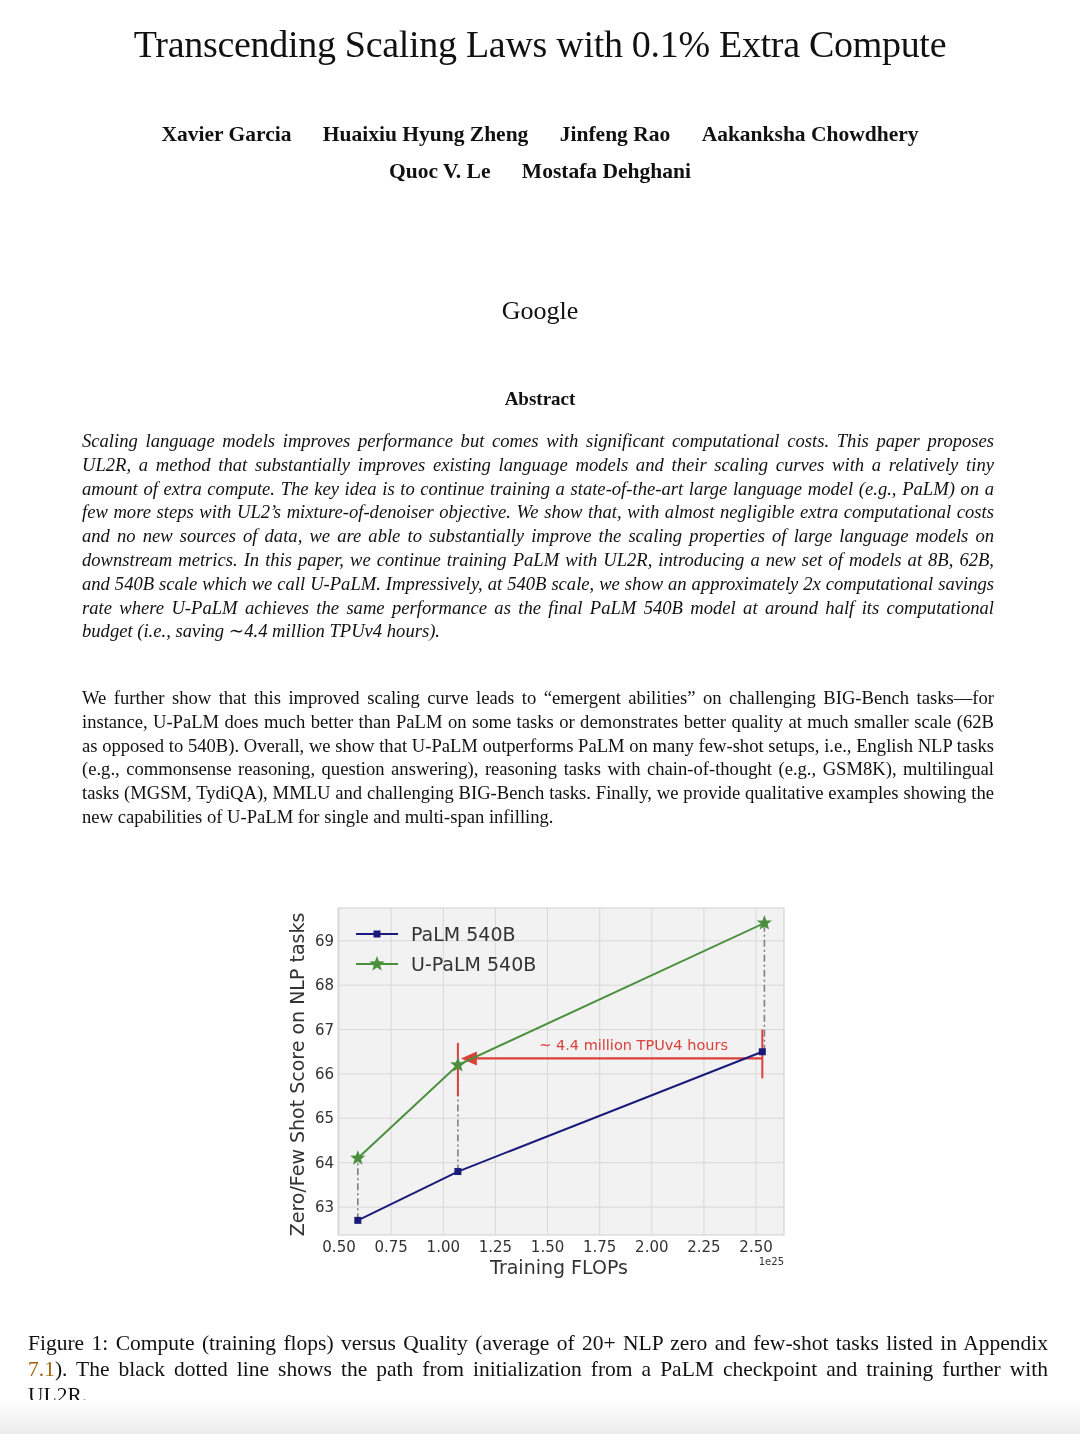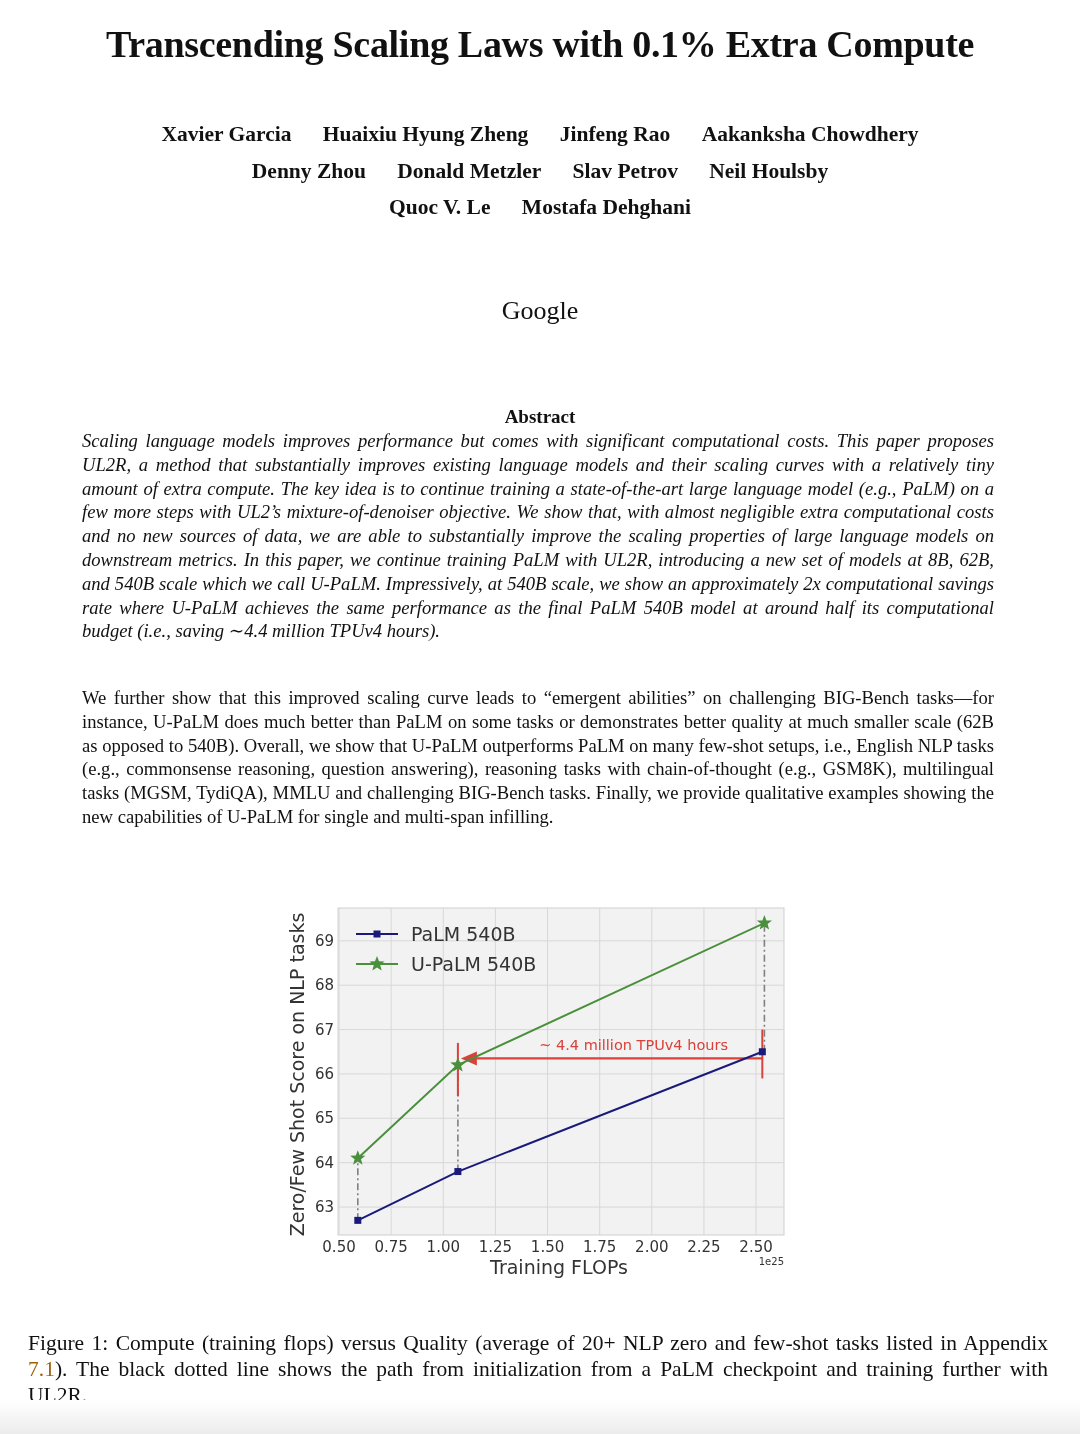--- a/index.html
+++ b/index.html
@@ -3,34 +3,34 @@
 <meta charset="utf-8">
 <style>
   html, body { margin:0; padding:0; }
   body {
     width:1080px; height:1434px; position:relative; overflow:hidden;
     background:#ffffff; color:#111;
     font-family:"Liberation Serif","DejaVu Serif",serif;
   }
   .title {
     position:absolute; left:0; width:1080px; top:22px; text-align:center;
-    font-size:38px; font-weight:bold; letter-spacing:-0.3px; margin:0;
+    font-size:38px; font-weight:normal; letter-spacing:-0.3px; margin:0;
   }
   .authors {
     position:absolute; left:0; width:1080px; top:116px; text-align:center;
     font-size:21.5px; font-weight:bold;
   }
   .author-row { height:36.7px; line-height:36.7px; white-space:nowrap; }
   .author-row span { margin:0 13px; }
   .affil {
     position:absolute; left:0; width:1080px; top:296px; text-align:center;
     font-size:26px;
   }
   .abstract-head {
-    position:absolute; left:0; width:1080px; top:406px; text-align:center;
+    position:absolute; left:0; width:1080px; top:388px; text-align:center;
     font-size:19px; font-weight:bold;
   }
   .abstract {
     position:absolute; left:82px; width:912px; font-size:18.6px; line-height:23.8px;
     text-align:justify; margin:0;
   }
   .p1 { top:429px;font-style:italic; }
   .p2 { top:686px;font-family:Liberation Serif, serif; }
   .caption {
     position:absolute; left:28px; width:1020px; top:1330px;
@@ -52,26 +52,20 @@
 <body>
 
 <h1 class="title">Transcending Scaling Laws with 0.1% Extra Compute</h1>
 
 <div class="authors">
   <div class="author-row">
     <span>Xavier Garcia</span>
     <span>Huaixiu Hyung Zheng</span>
     <span>Jinfeng Rao</span>
     <span>Aakanksha Chowdhery</span>
-  </div>
-  <div class="author-row">
-    <span>Denny Zhou</span>
-    <span>Donald Metzler</span>
-    <span>Slav Petrov</span>
-    <span>Neil Houlsby</span>
   </div>
   <div class="author-row">
     <span>Quoc V. Le</span>
     <span>Mostafa Dehghani</span>
   </div>
 </div>
 
 <div class="affil">Google</div>
 
 <div class="abstract-head">Abstract</div>

